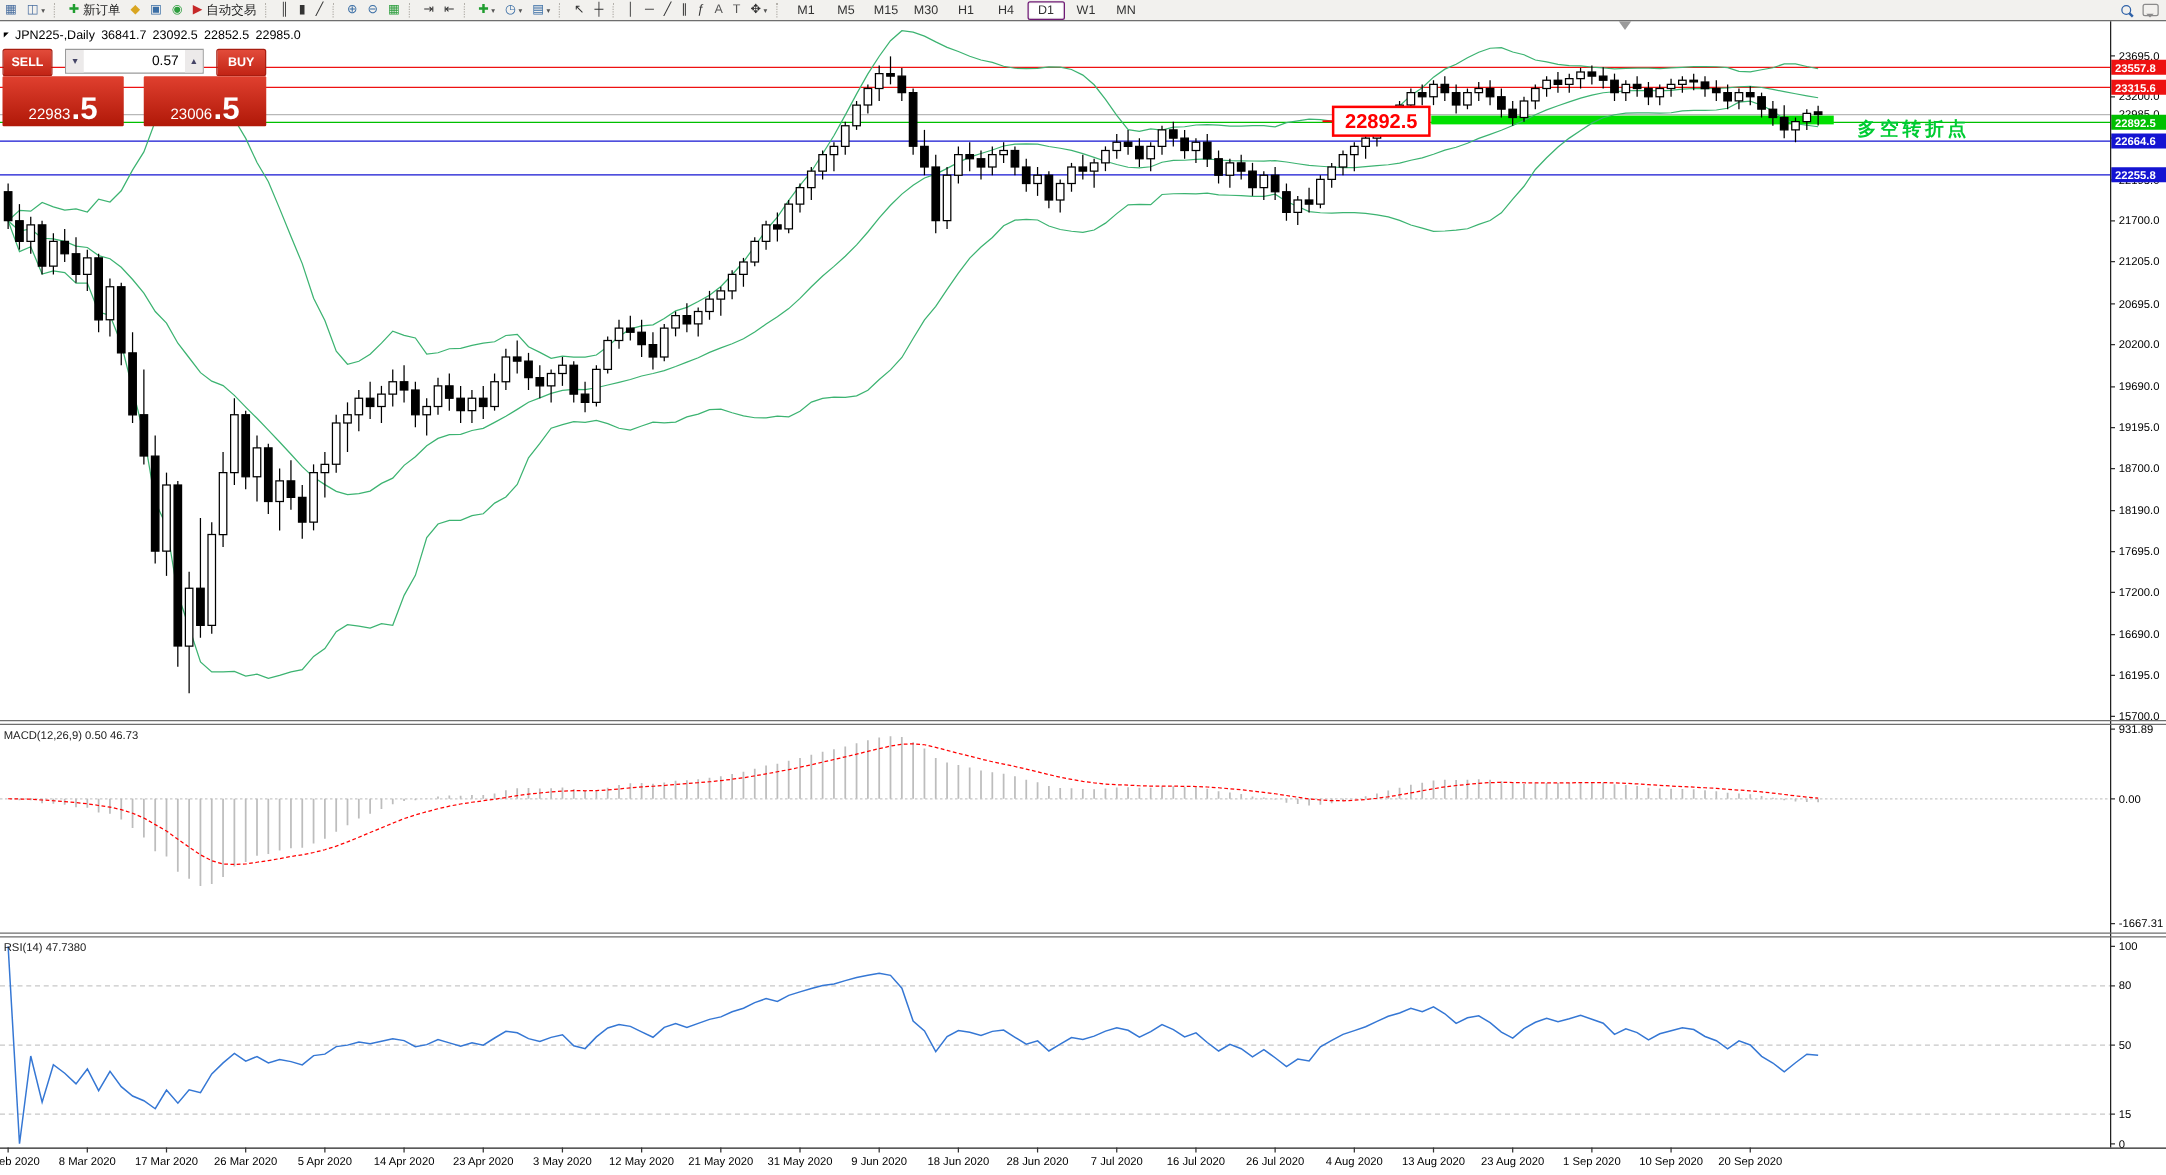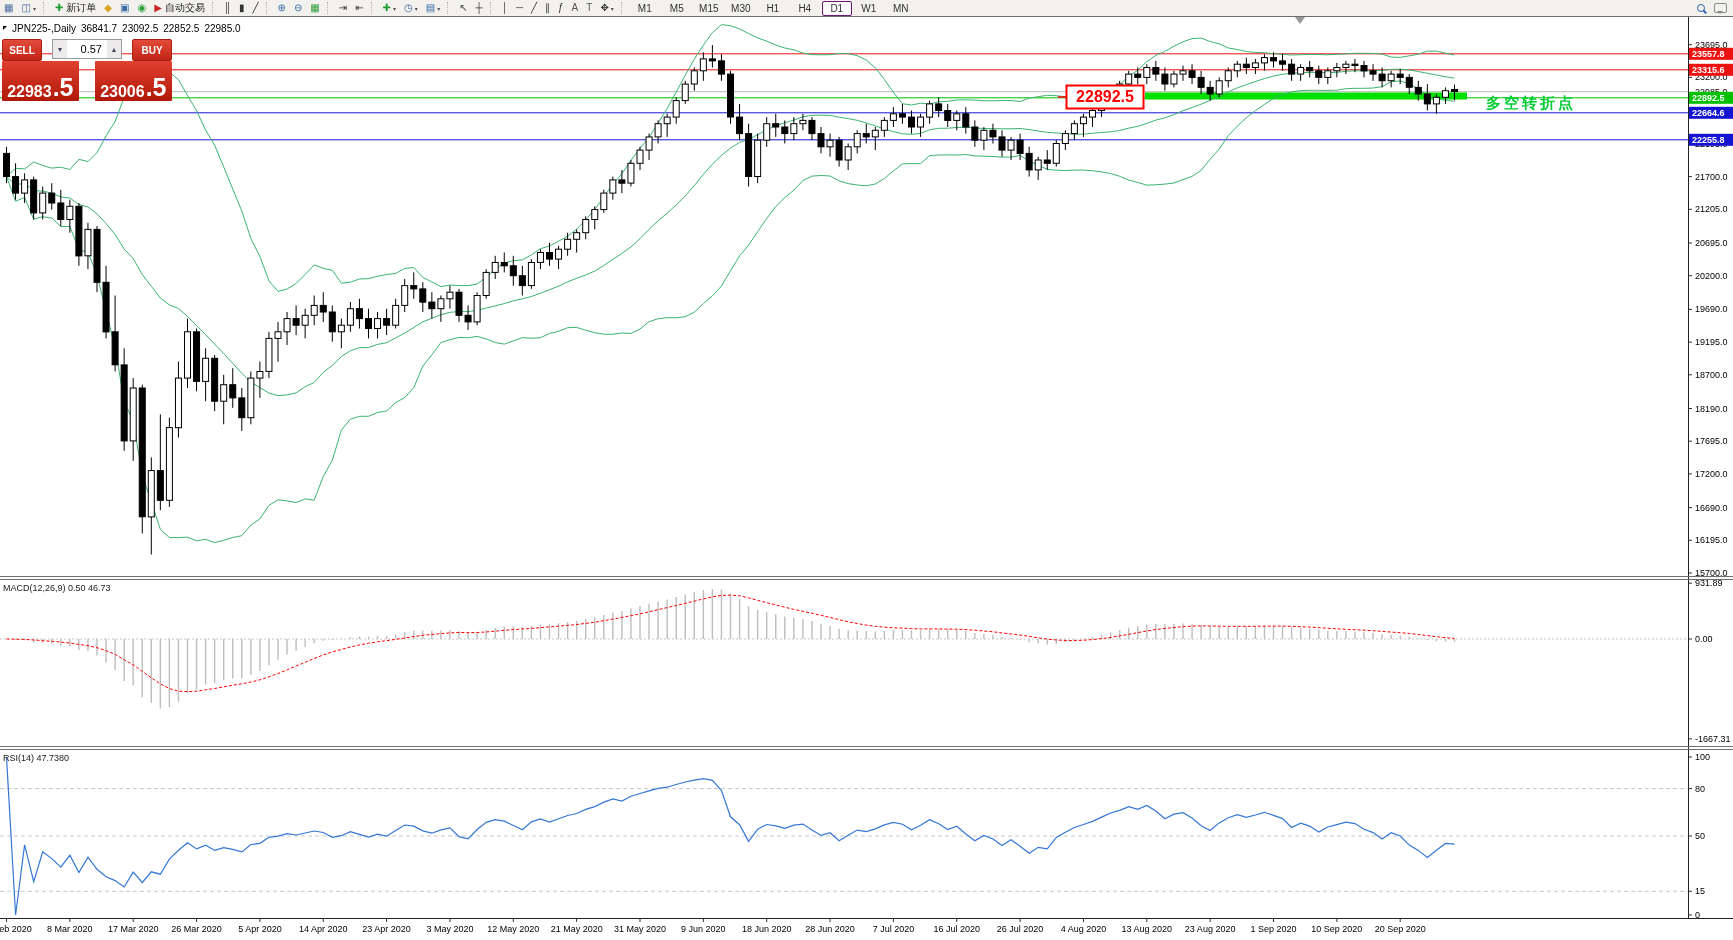--- a/index.html
+++ b/index.html
@@ -21,34 +21,34 @@
   .mag{position:relative;width:9px;height:9px;display:inline-block;}
   .mag::before{content:'';position:absolute;left:0;top:0;width:6px;height:6px;border:1.5px solid #2f62a8;border-radius:50%;}
   .mag::after{content:'';position:absolute;left:6px;top:7px;width:4px;height:1.5px;background:#2f62a8;transform:rotate(45deg);}
   .bubble{position:relative;width:11px;height:8px;display:inline-block;border:1.2px solid #8a8a8a;border-radius:2px;margin-left:8px;}
   .bubble::after{content:'';position:absolute;left:2px;top:7px;border:3px solid transparent;border-top-color:#8a8a8a;}
   
   #chart-host{position:absolute;left:0;top:0;width:1733px;height:940px;}
   #title-row{position:absolute;left:3px;top:23px;font-size:10px;color:#000;display:flex;align-items:center;z-index:4;}
   #title-row .tri{width:0;height:0;border-left:4px solid #000;border-bottom:4px solid transparent;margin-right:5px;margin-top:-2px;}
   #title-row span{margin-right:5px;}
-  #one-click{position:absolute;left:2px;top:39px;width:170px;z-index:4;font-family:"Liberation Sans",sans-serif;}
+  #one-click{position:absolute;left:2px;top:39px;width:211px;z-index:4;font-family:"Liberation Sans",sans-serif;}
   .oc-row1{display:flex;height:20px;}
   .oc-sell,.oc-buy{width:38px;height:20px;color:#fff;font-size:10px;font-weight:bold;display:flex;
        align-items:center;justify-content:center;border-radius:2px;
        background:linear-gradient(#e24b3a,#c22415);border:1px solid #a81d10;}
   .oc-spin{margin:0 10px;flex:1;display:flex;height:18px;border:1px solid #9a9a9a;background:#fff;align-items:stretch;}
   .oc-step{width:14px;display:flex;align-items:center;justify-content:center;font-size:7px;color:#446;
            background:#eceaea;border:0;}
   .oc-vol{flex:1;display:flex;align-items:center;justify-content:flex-end;padding-right:5px;font-size:11px;color:#000;}
   .oc-row2{display:flex;margin-top:2px;}
   .oc-price{width:103px;height:38px;color:#fff;display:flex;align-items:flex-end;justify-content:center;
        background:linear-gradient(#e0402f,#b01808);border-radius:1px;padding-bottom:2px;}
   .oc-price.buy{margin-left:16px;width:104px;}
-  .oc-price .small{font-size:16px;font-weight:bold;line-height:15px;}
+  .oc-price .small{font-size:12px;font-weight:normal;line-height:15px;}
   .oc-price .big{font-size:25px;font-weight:bold;line-height:24px;margin-left:1px;}
   .panel-label{position:absolute;font-size:9px;color:#1a1a1a;z-index:3;}
   #note-label{position:absolute;left:1486px;top:94px;font-size:15px;font-weight:bold;letter-spacing:3px;z-index:3;}
 </style>
 </head>
 <body>
 
 <div id="app">
   <div id="toolbar">
       <span class="tb-btn">

